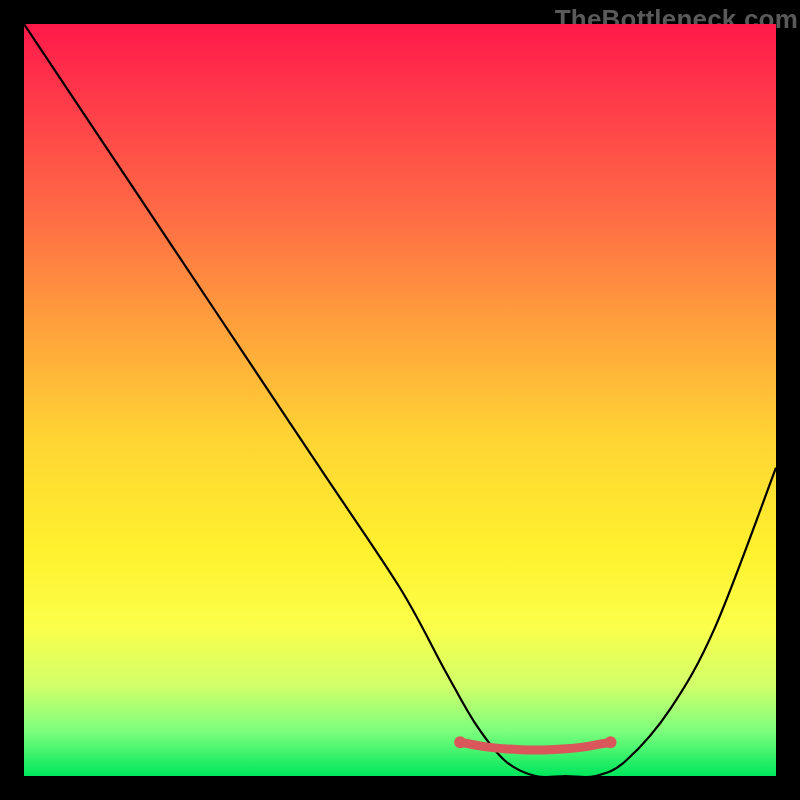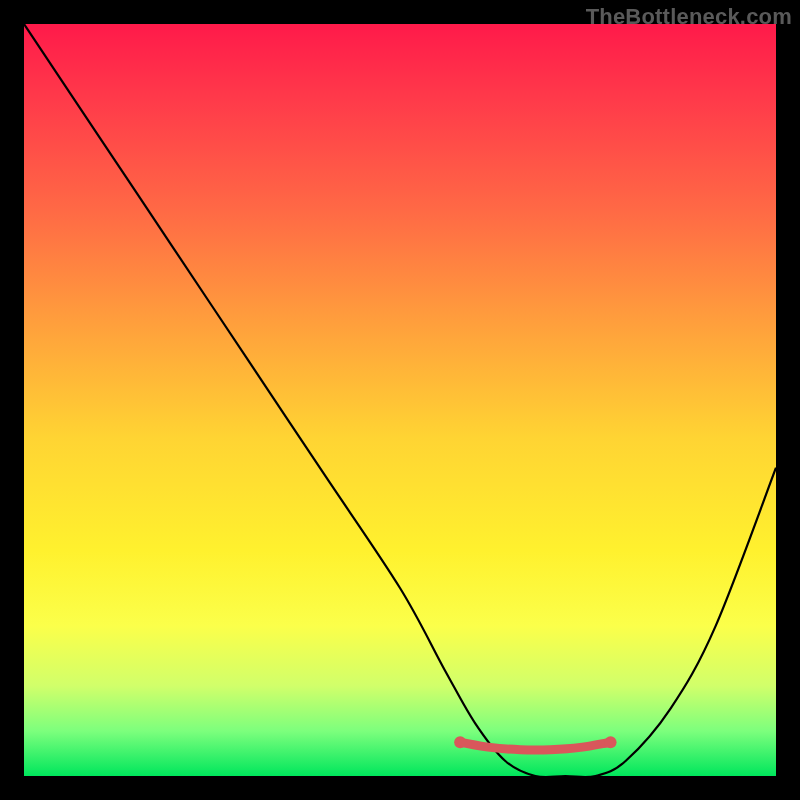--- a/index.html
+++ b/index.html
@@ -24,23 +24,23 @@
       #ffd433 55%,
       #fff12e 70%,
       #fbff4a 80%,
       #d1ff6a 88%,
       #7dff7d 94%,
       #00e65c 100%);
   }
   .watermark {
     position: absolute;
     top: 4px;
-    right: 8px;
+    right: 2px;
     font-family: Arial, Helvetica, sans-serif;
-    font-size: 22px;
+    font-size: 26px;
     font-weight: bold;
     color: #5a5a5a;
     letter-spacing: 0.2px;
   }
   svg.curve {
     position: absolute;
     left: 0;
     top: 0;
     width: 752px;
     height: 752px;

